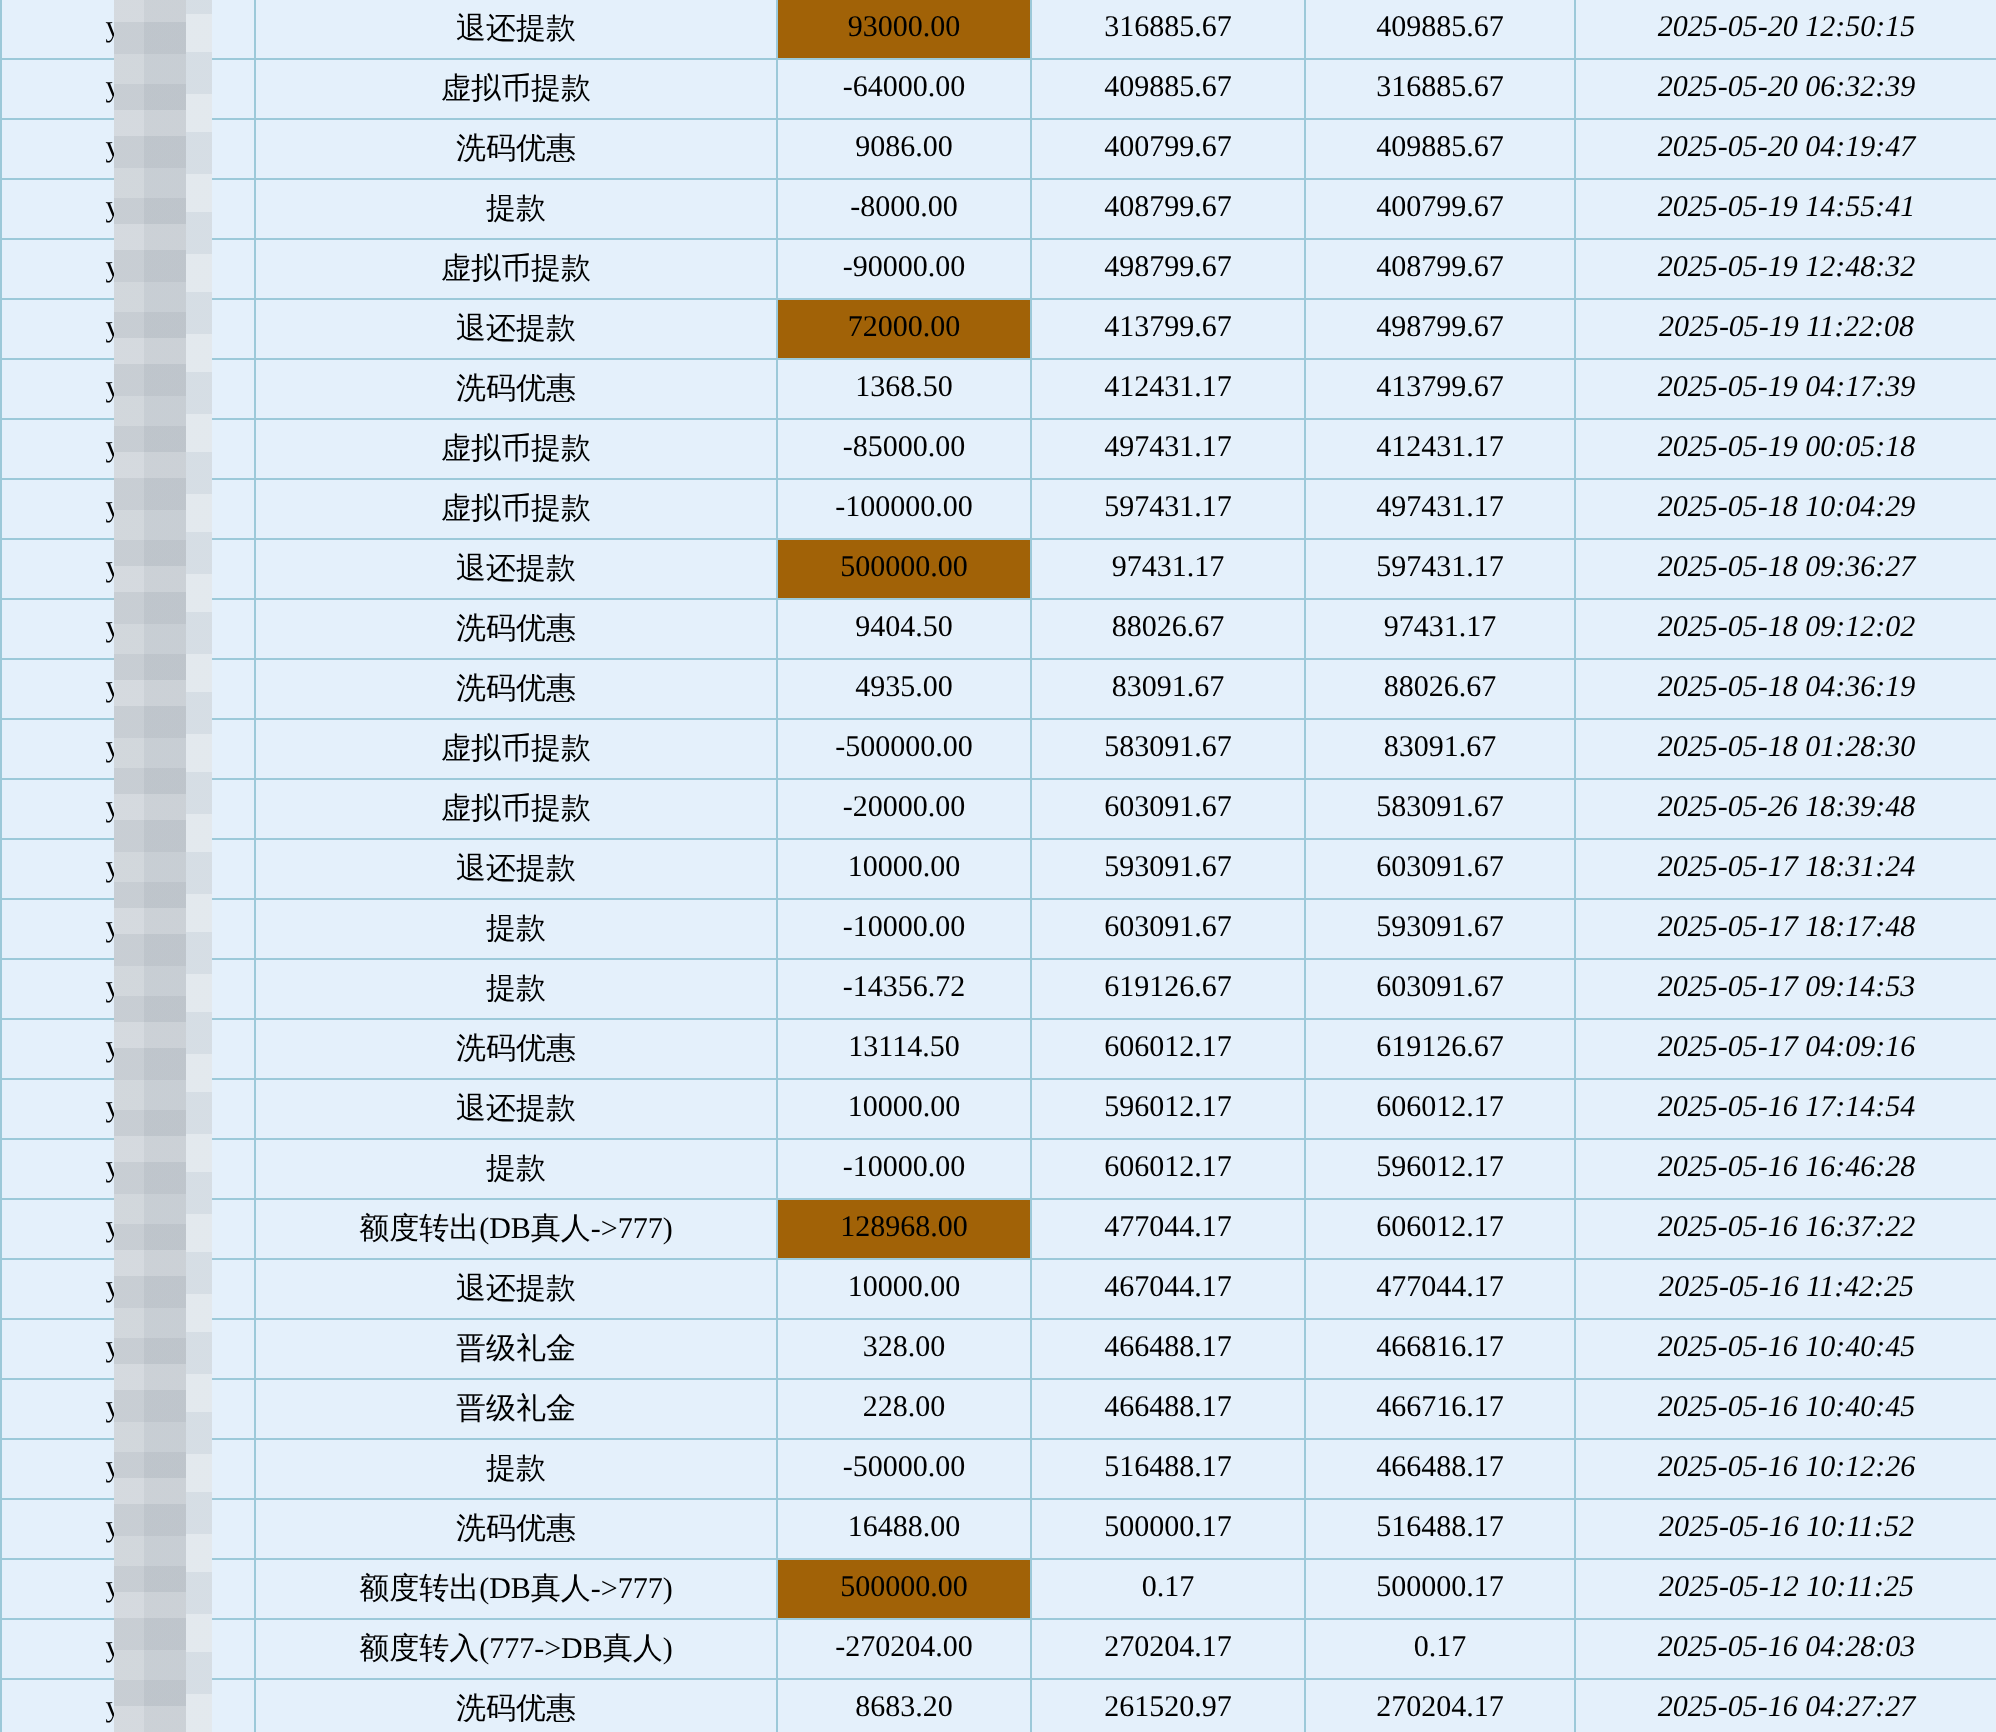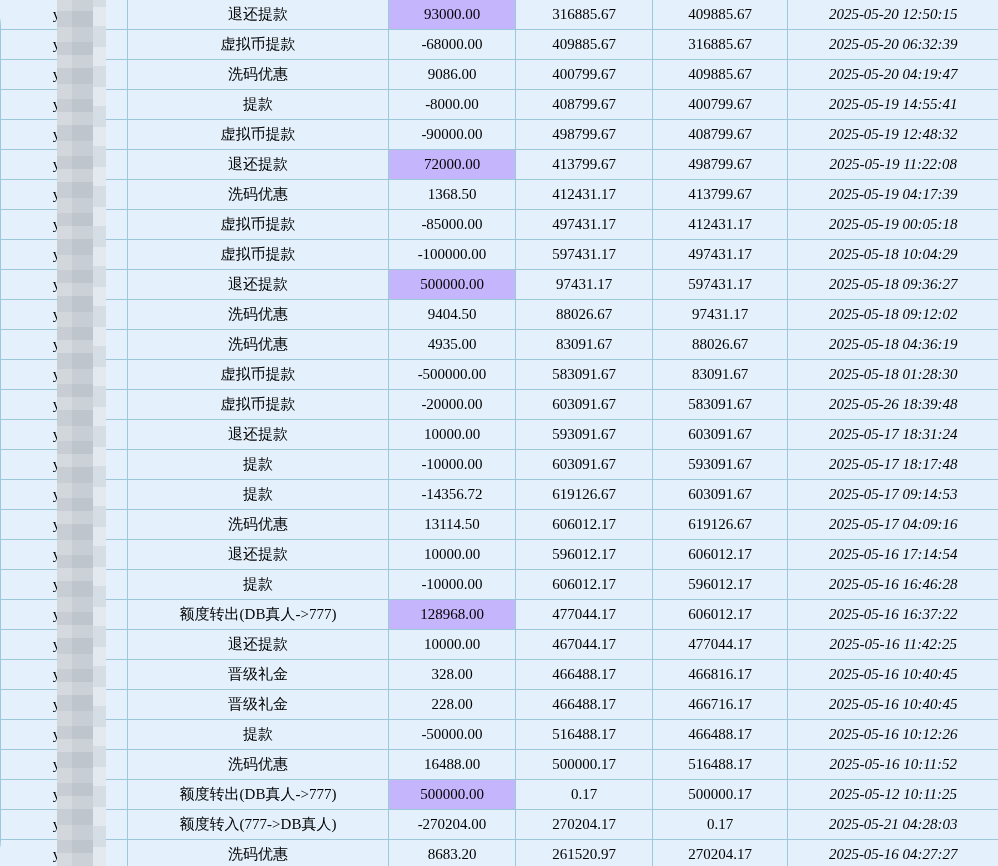--- a/index.html
+++ b/index.html
@@ -9,21 +9,20 @@
     height: 866px;
     overflow: hidden;
     background: #e4f0fb;
     font-family: "Liberation Serif", "DejaVu Serif", serif;
   }
   .viewport {
     position: relative;
     width: 998px;
     height: 866px;
     overflow: hidden;
-    border-radius: 25px;
   }
   table.tx-table {
     border-collapse: collapse;
     table-layout: fixed;
     width: 998px;
     border-left: 1px solid #9cc9d9;
   }
   table.tx-table td {
     height: 29px;
     padding: 0;
@@ -39,21 +38,21 @@
   }
   table.tx-table td:last-child {
     border-right: none;
     font-style: italic;
   }
   td.user-cell {
     text-align: left;
     padding-left: 34px;
   }
   td.amount-cell.hl {
-    background: #c4b5fd;
+    background: #a16207;
   }
   
   .blur-strip {
     position: absolute;
     top: 0;
     left: 57px;
     width: 36px;
     height: 866px;
     background-color: #ccd2d8;
     background-image:
@@ -99,21 +98,21 @@
       <td class="user-cell">yb7</td>
       <td class="type-cell">退还提款</td>
       <td class="amount-cell hl">93000.00</td>
       <td class="before-cell">316885.67</td>
       <td class="after-cell">409885.67</td>
       <td class="time-cell">2025-05-20 12:50:15</td>
     </tr>
         <tr>
       <td class="user-cell">yb7</td>
       <td class="type-cell">虚拟币提款</td>
-      <td class="amount-cell">-68000.00</td>
+      <td class="amount-cell">-64000.00</td>
       <td class="before-cell">409885.67</td>
       <td class="after-cell">316885.67</td>
       <td class="time-cell">2025-05-20 06:32:39</td>
     </tr>
         <tr>
       <td class="user-cell">yb7</td>
       <td class="type-cell">洗码优惠</td>
       <td class="amount-cell">9086.00</td>
       <td class="before-cell">400799.67</td>
       <td class="after-cell">409885.67</td>
@@ -310,21 +309,21 @@
       <td class="before-cell">0.17</td>
       <td class="after-cell">500000.17</td>
       <td class="time-cell">2025-05-12 10:11:25</td>
     </tr>
         <tr>
       <td class="user-cell">yb7</td>
       <td class="type-cell">额度转入(777-&gt;DB真人)</td>
       <td class="amount-cell">-270204.00</td>
       <td class="before-cell">270204.17</td>
       <td class="after-cell">0.17</td>
-      <td class="time-cell">2025-05-21 04:28:03</td>
+      <td class="time-cell">2025-05-16 04:28:03</td>
     </tr>
         <tr>
       <td class="user-cell">yb7</td>
       <td class="type-cell">洗码优惠</td>
       <td class="amount-cell">8683.20</td>
       <td class="before-cell">261520.97</td>
       <td class="after-cell">270204.17</td>
       <td class="time-cell">2025-05-16 04:27:27</td>
     </tr>
       </tbody>

